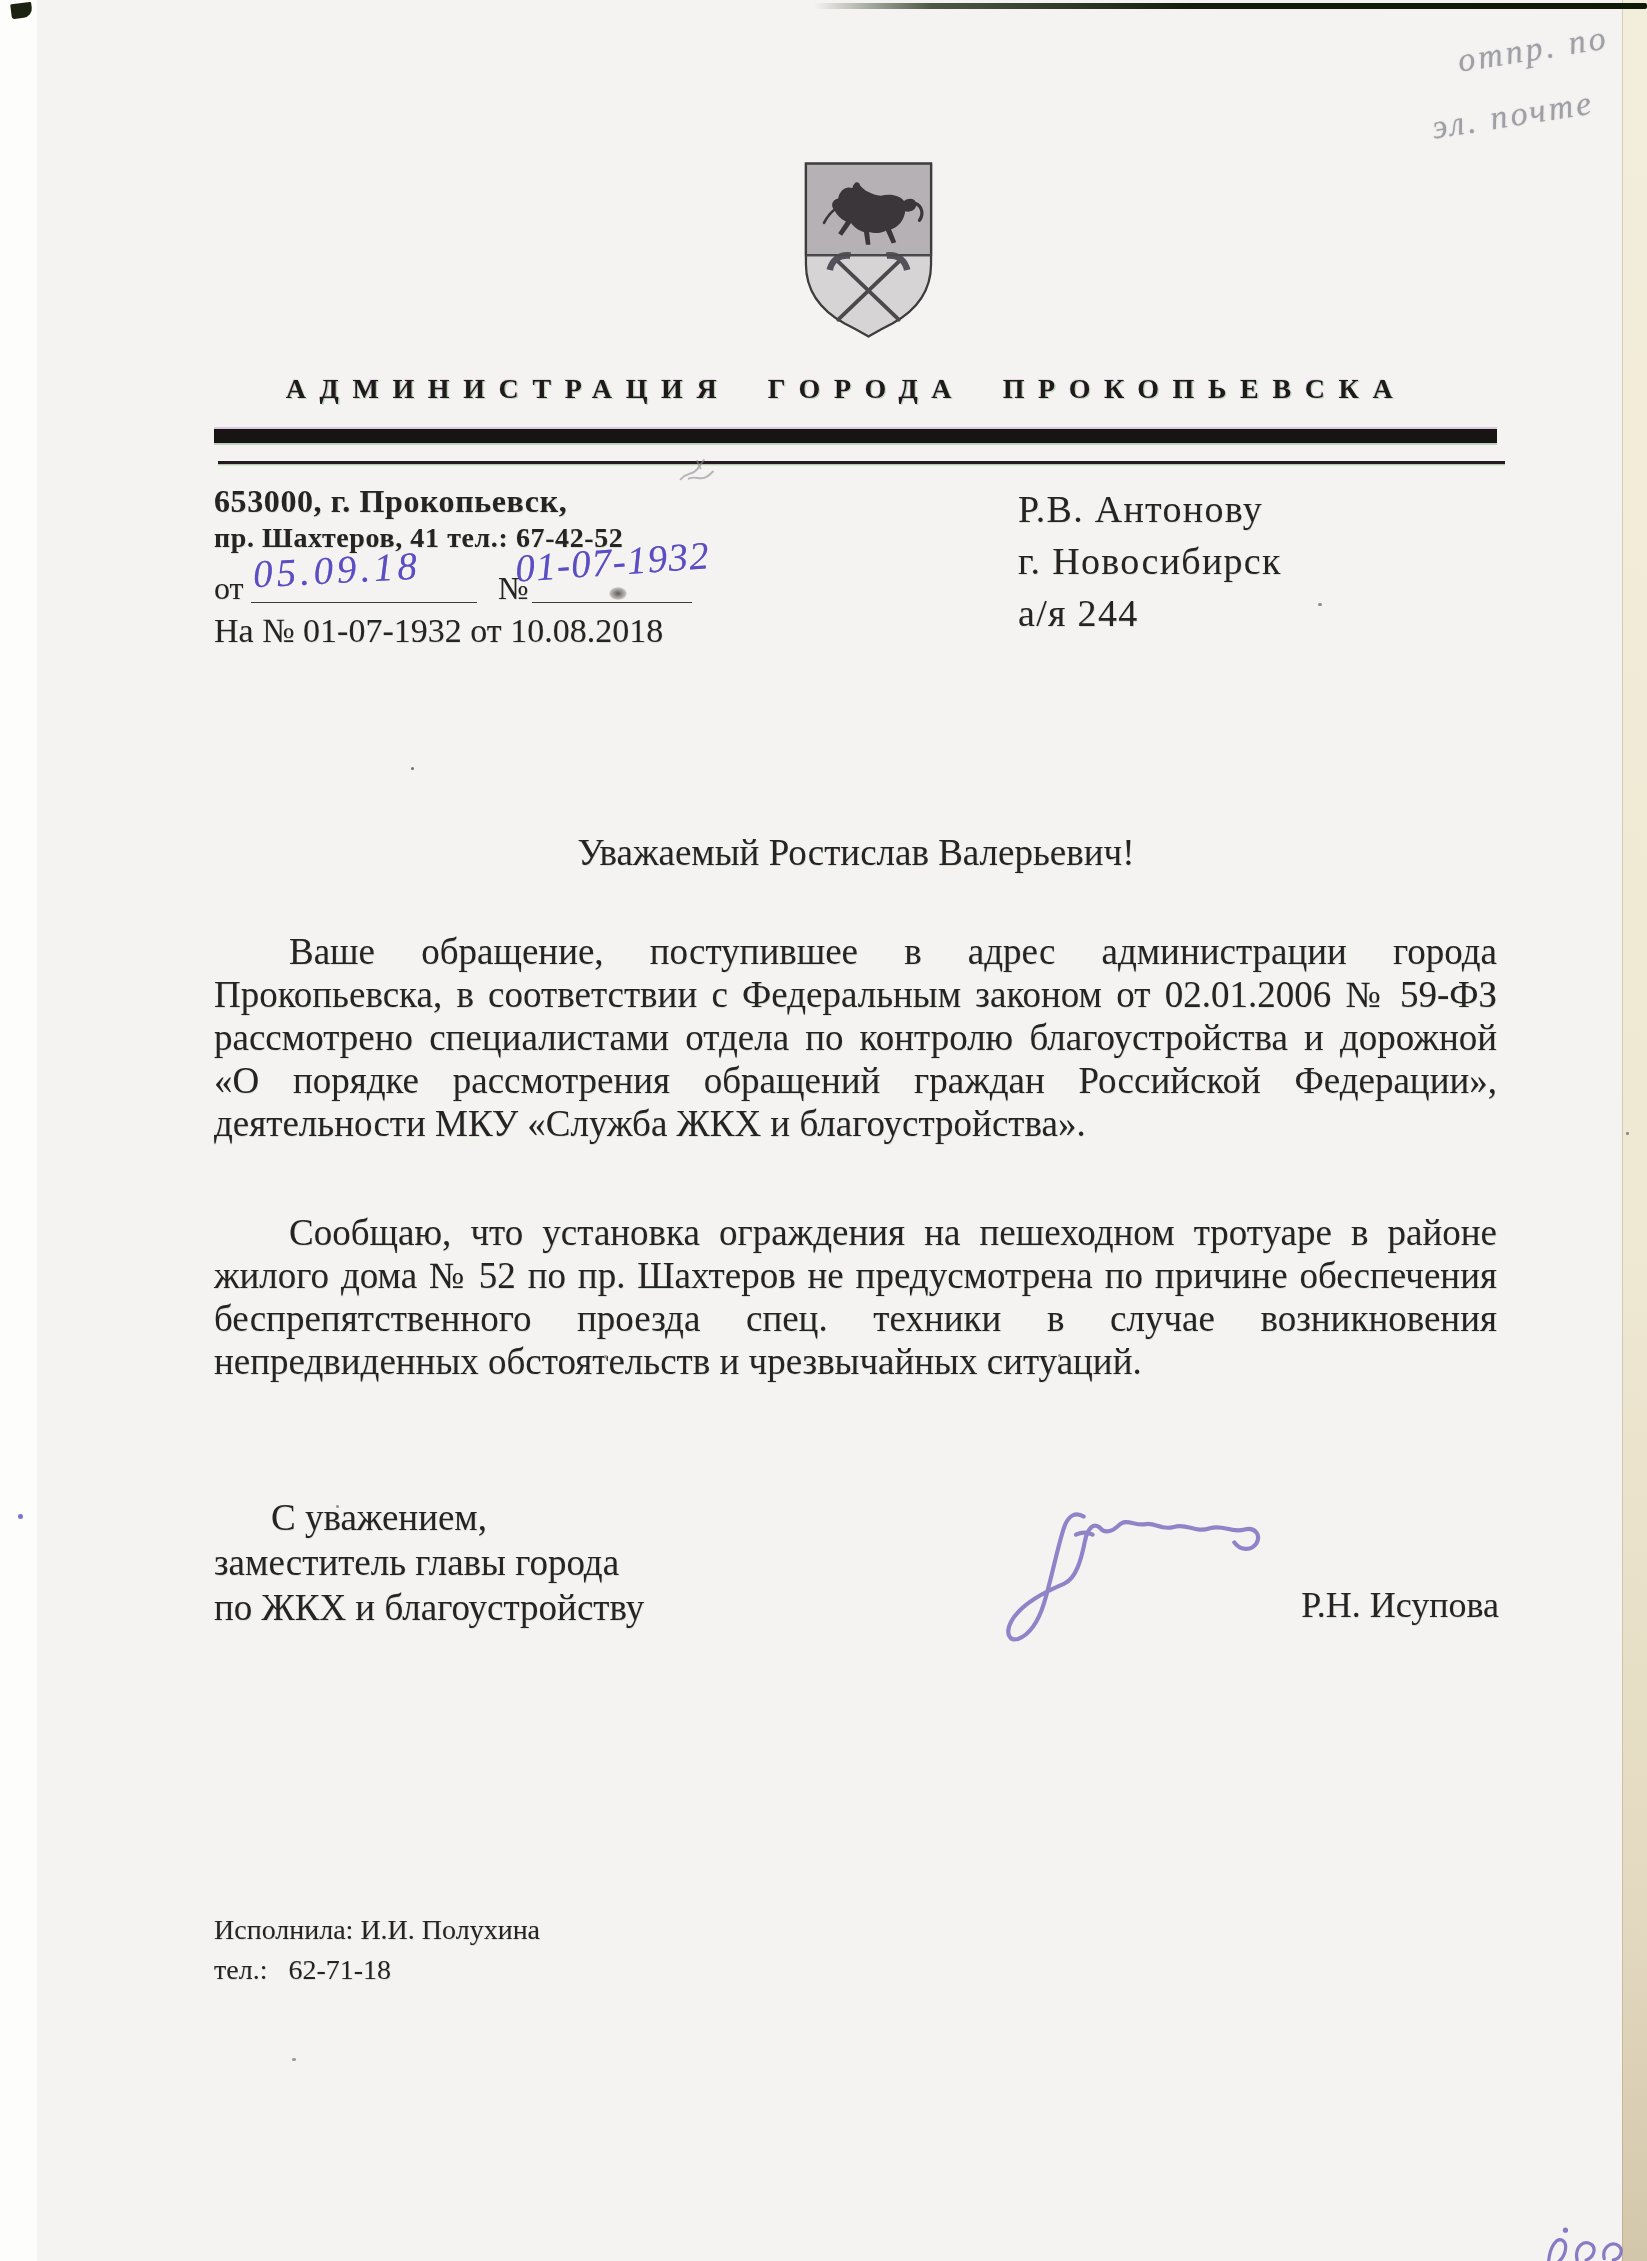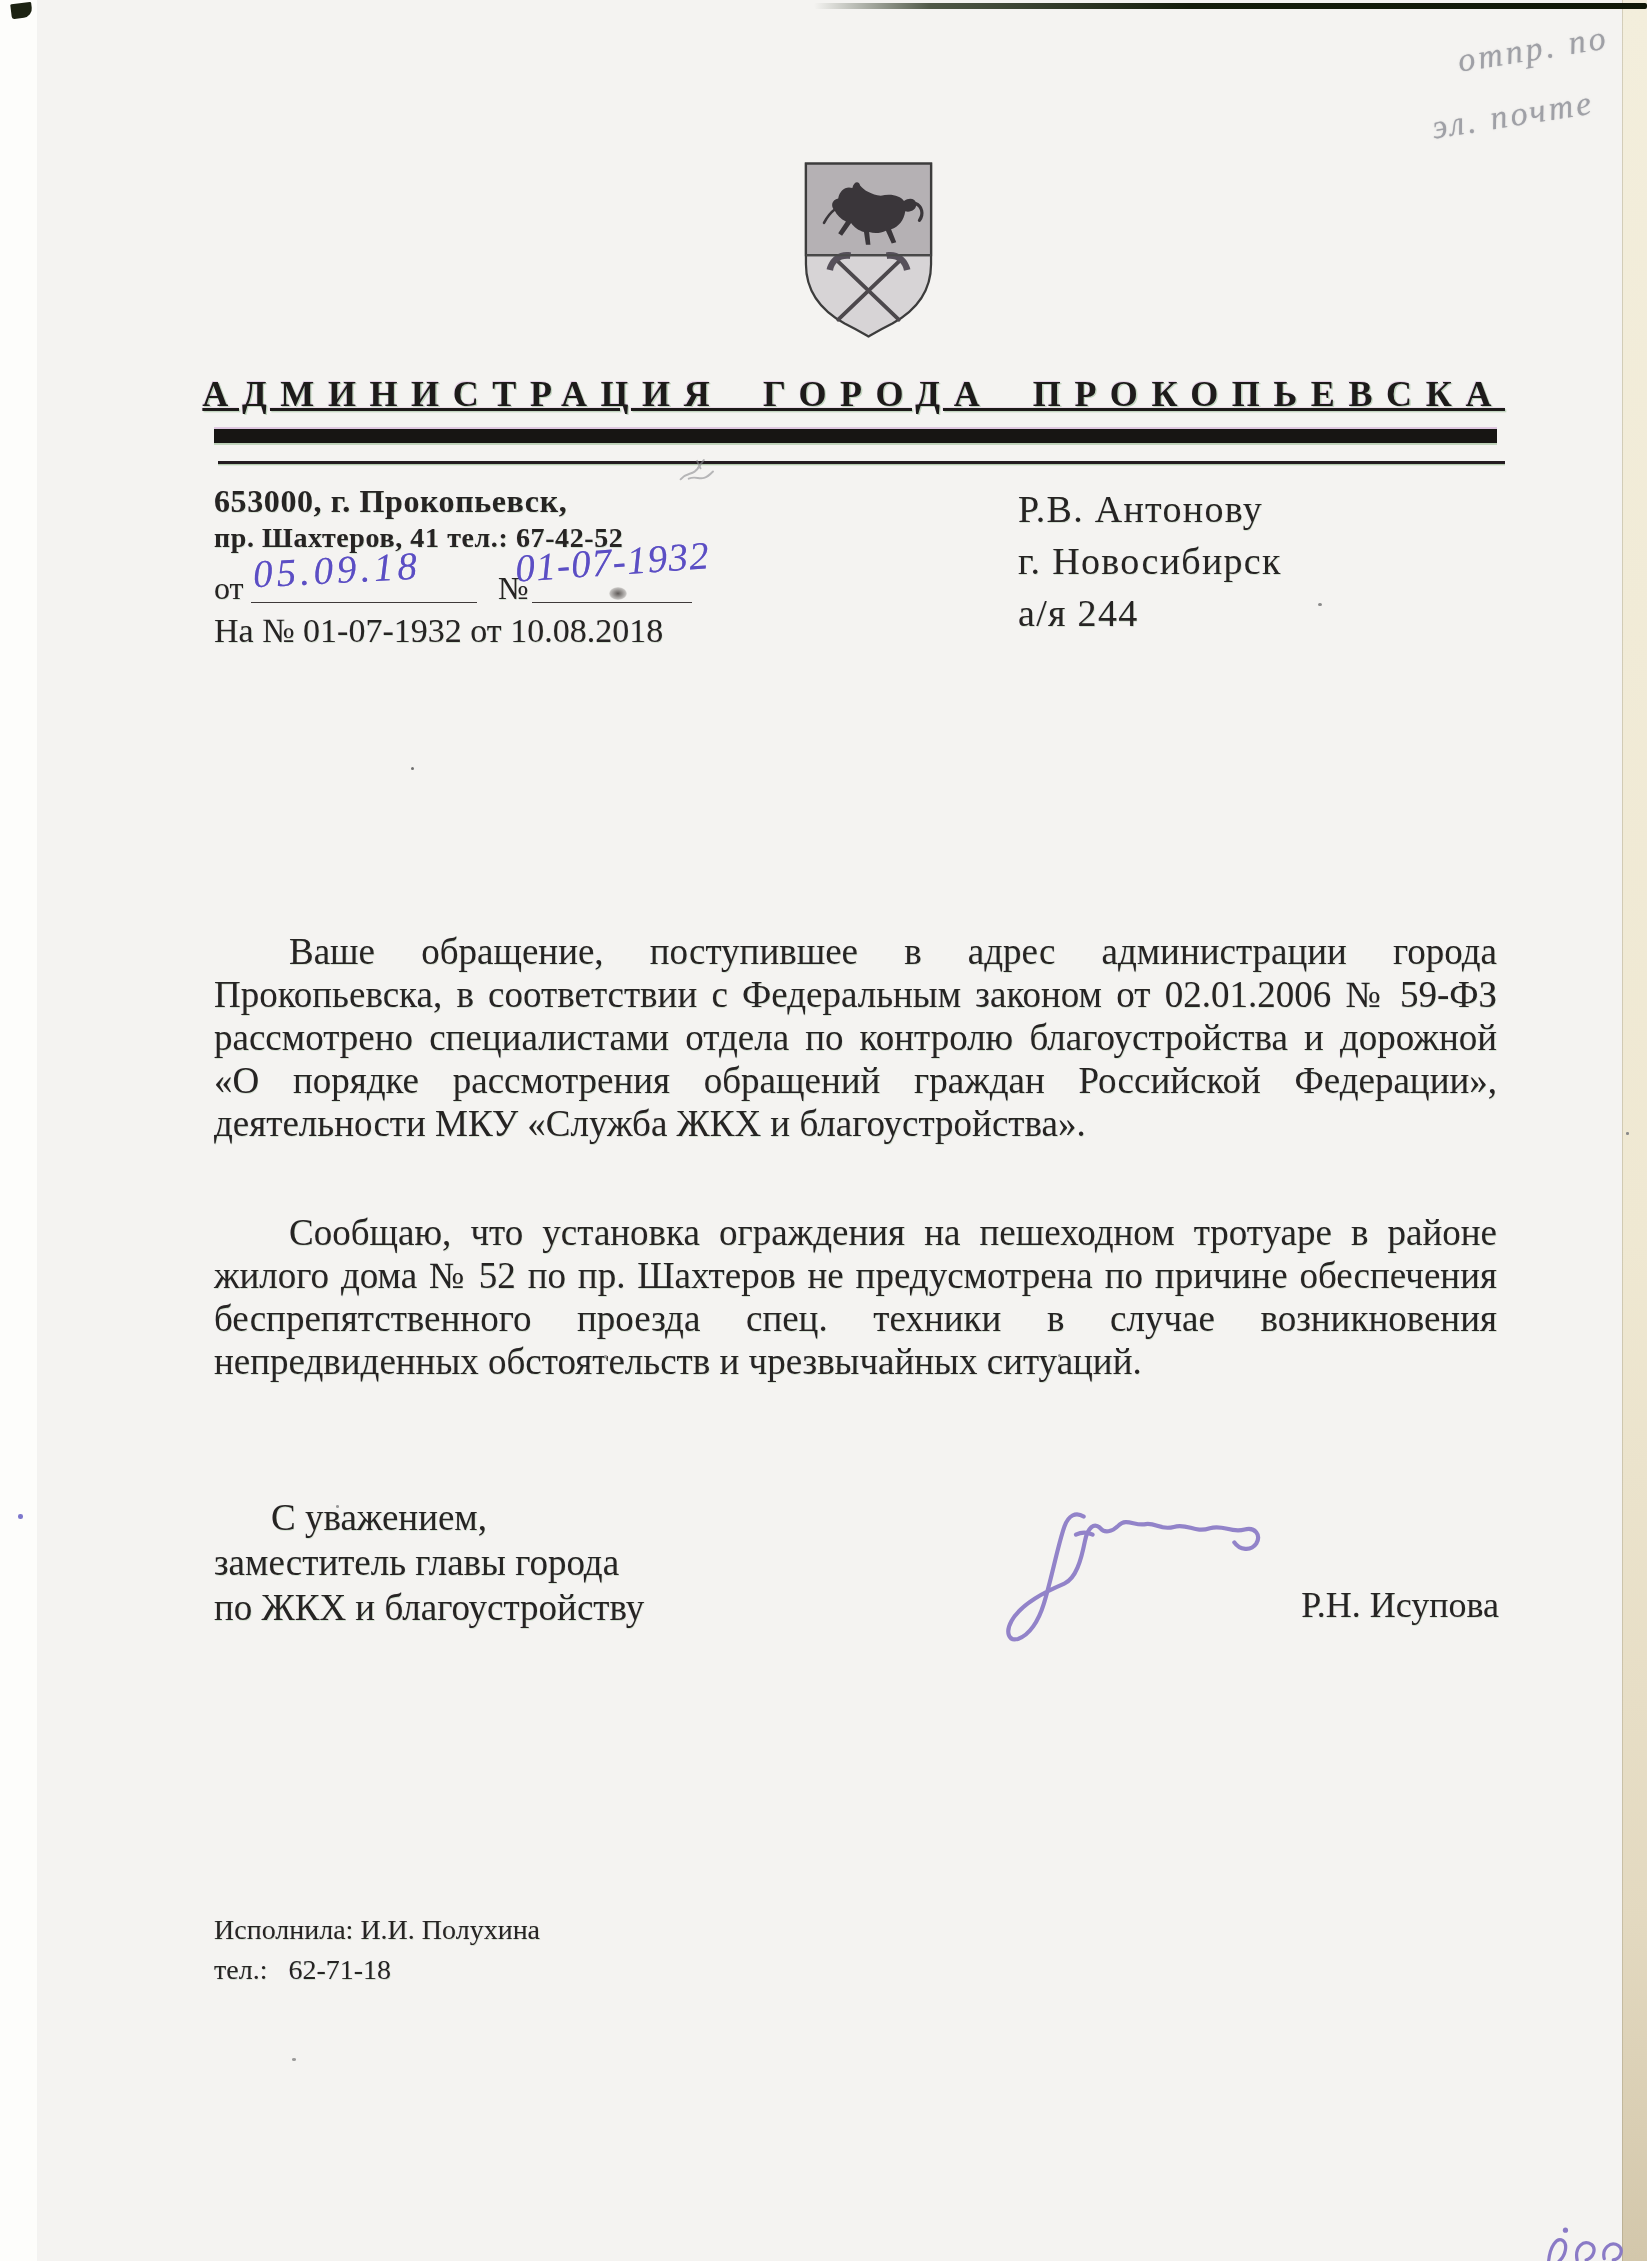--- a/index.html
+++ b/index.html
@@ -20,23 +20,23 @@
      border-left:0.6px solid rgba(120,110,85,0.25);}
   .top-line{left:814px;top:2.6px;width:833px;height:6.5px;border-radius:1.9px;
      background:linear-gradient(90deg, rgba(24,36,14,0) 0%, rgba(24,36,14,0.75) 14%, #141d0b 45%, #101808 100%);}
   .corner-blob{left:11px;top:3.2px;width:20.7px;height:15px;background:#1c2212;border-radius:1.3px 1.3px 9px 2.6px;transform:rotate(-7deg);}
   
   .pencil-note{left:1426px;top:18px;width:220px;transform:rotate(-9deg);
      font-style:italic;font-size:34px;line-height:62px;color:#9fa0a6;letter-spacing:3.2px;
      text-shadow:0 0 1.3px rgba(150,150,155,0.55);}
   .pencil-note .l1{padding-left:36px;}
   
-  .title{left:187px;top:373px;width:1318px;text-align:right;font-weight:bold;
-     font-size:36px;letter-spacing:13.6px;word-spacing:17px;color:#1d1b1a;
-     text-shadow:1.3px 1.3px 0 rgba(20,110,20,0.22), -0.6px -0.6px 0 rgba(185,95,195,0.22);text-decoration:underline;}
+  .title{left:187px;top:373px;width:1318px;text-align:center;font-weight:bold;
+     font-size:28px;letter-spacing:13.6px;word-spacing:17px;color:#1d1b1a;
+     text-shadow:1.3px 1.3px 0 rgba(20,110,20,0.22), -0.6px -0.6px 0 rgba(185,95,195,0.22);}
   .bar-thick{left:214px;top:429px;width:1283px;height:13.6px;background:#171513;
      box-shadow:0 1.9px 0 rgba(60,130,50,0.30), 0 -1.9px 0 rgba(150,60,170,0.25);}
   .bar-thin{left:218px;top:461px;width:1287px;height:3.2px;background:#231b20;
      box-shadow:0 1.3px 0 rgba(60,130,50,0.35);}
   
   .addr1{left:214px;top:483px;font-size:32px;letter-spacing:0.6px;}
   .addr2{left:214px;top:522px;font-size:28px;letter-spacing:0.6px;}
   .otnum{left:214px;top:561px;width:710px;height:52px;}
   .from-label{left:0;top:9px;font-size:32px;}
   .num-label{left:284px;top:9px;font-size:32px;}
@@ -123,20 +123,21 @@
   </div>
 
   <div class="abs t ref-line">На № 01-07-1932 от 10.08.2018</div>
 
   <div class="abs t recipient">
     <div>Р.В. Антонову</div>
     <div>г. Новосибирск</div>
     <div>а/я 244</div>
   </div>
 
+  <div class="abs t salutation">Уважаемый Ростислав Валерьевич!</div>
 
   <div class="abs t para p1">
       <div class="jline first">Ваше обращение, поступившее в адрес администрации города</div>
       <div class="jline">Прокопьевска, в соответствии с Федеральным законом от 02.01.2006 № 59-ФЗ</div>
       <div class="jline">рассмотрено специалистами отдела по контролю благоустройства и дорожной</div>
       <div class="jline">«О порядке рассмотрения обращений граждан Российской Федерации»,</div>
       <div class="jline last">деятельности МКУ «Служба ЖКХ и благоустройства».</div>
     </div>
   <div class="abs t para p2">
       <div class="jline first">Сообщаю, что установка ограждения на пешеходном тротуаре в районе</div>

